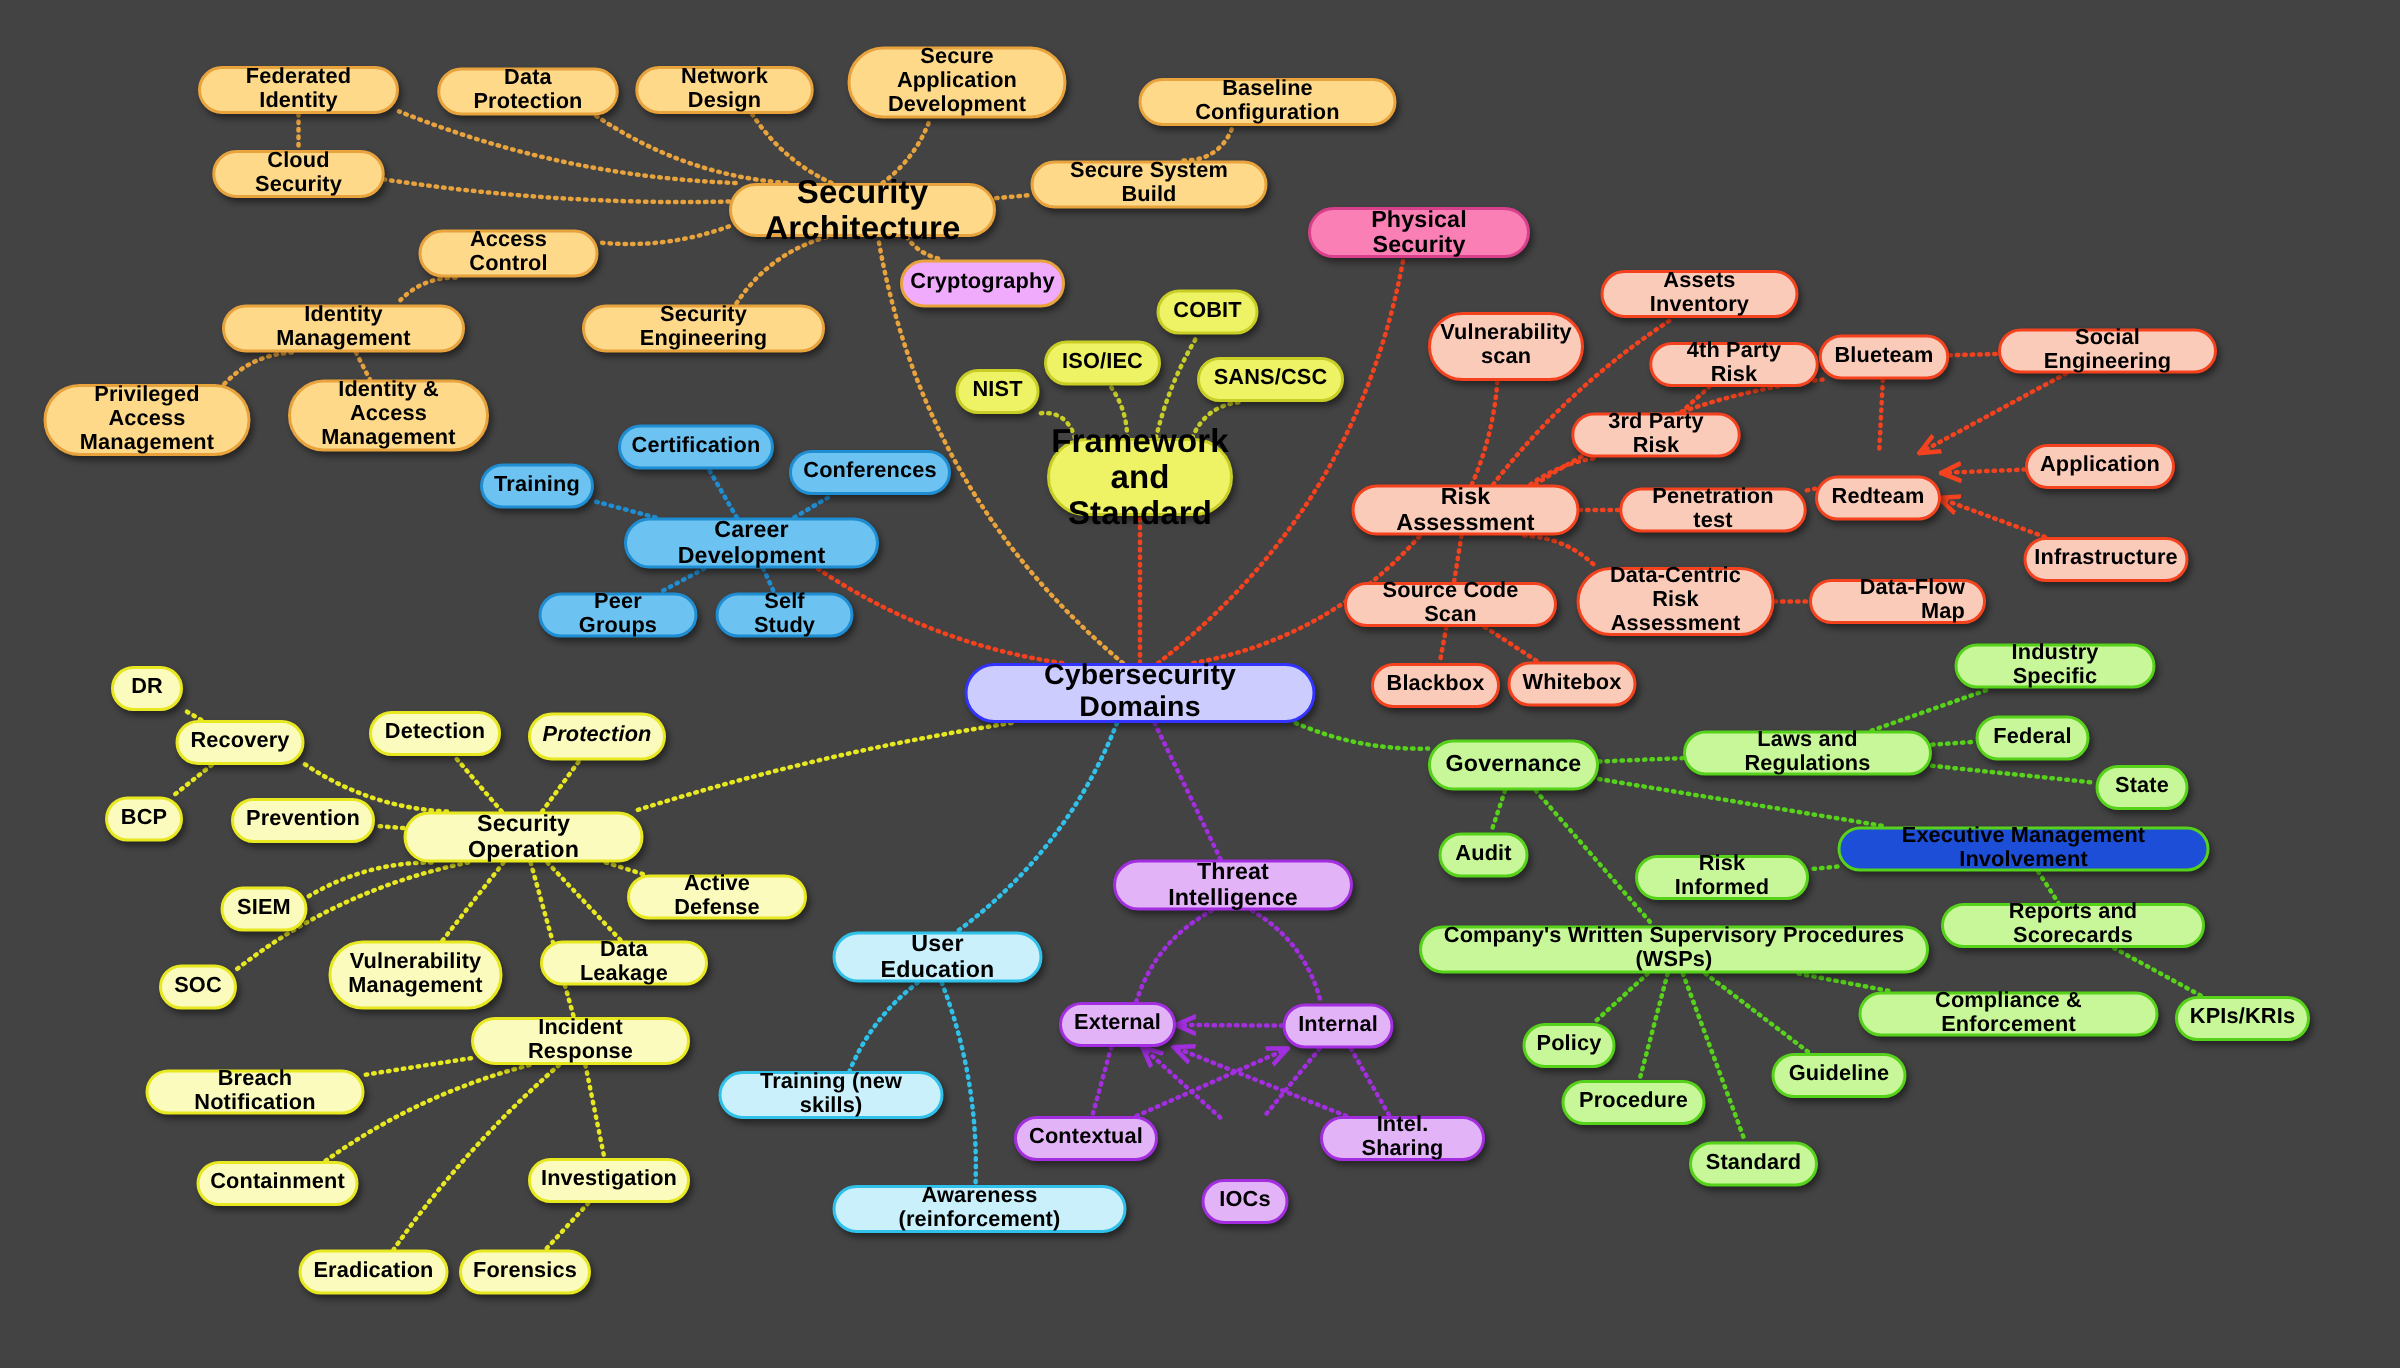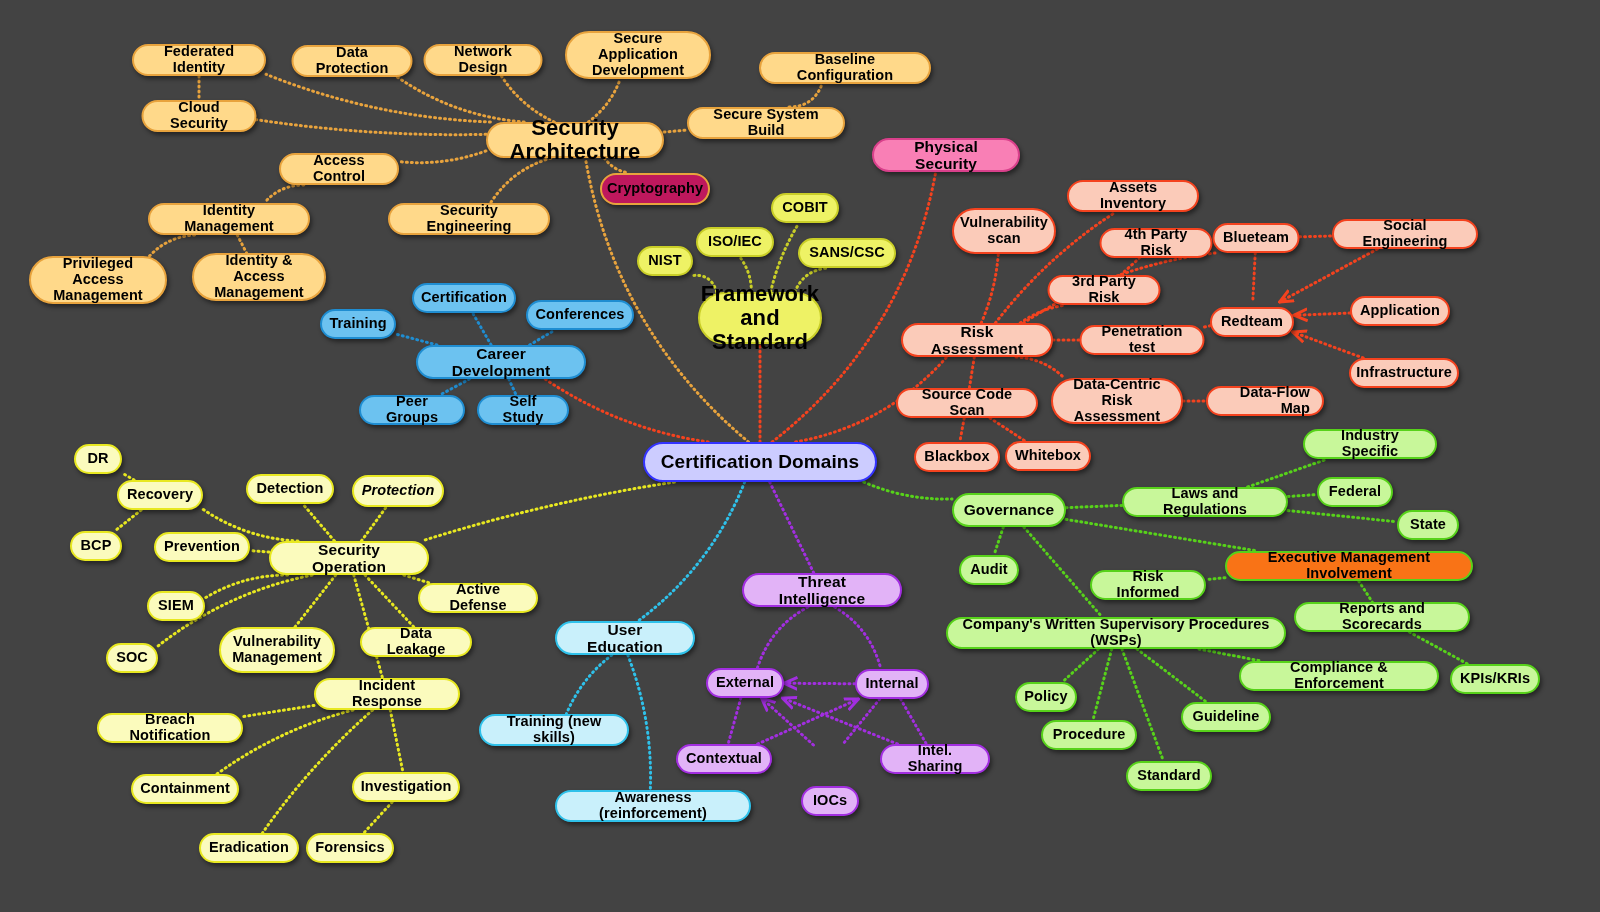--- a/index.html
+++ b/index.html
@@ -117,53 +117,53 @@
       <path d="M1136.952380952381,649 Q1171.654761904762,675.5 1206.357142857143,702" fill="none" stroke="#57d21a" stroke-width="3" stroke-linecap="round" stroke-dasharray="1 4"></path>
       <path d="M1377.3493975903614,249 Q1328.5,275.5 1279.6506024096386,302" fill="none" stroke="#f4421e" stroke-width="3" stroke-linecap="round" stroke-dasharray="1 4" marker-end="url(#ah-f4421e)"></path>
       <path d="M1350,313.02702702702703 Q1322,314.1621621621622 1294,315.2972972972973" fill="none" stroke="#f4421e" stroke-width="3" stroke-linecap="round" stroke-dasharray="1 4" marker-end="url(#ah-f4421e)"></path>
       <path d="M1363.2857142857142,358 Q1328,345 1292.7142857142858,332" fill="none" stroke="#f4421e" stroke-width="3" stroke-linecap="round" stroke-dasharray="1 4" marker-end="url(#ah-f4421e)"></path>
       <path d="M813.4415584415584,745 Q787.5,721.5 761.5584415584416,698" fill="none" stroke="#a22ee0" stroke-width="3" stroke-linecap="round" stroke-dasharray="1 4" marker-end="url(#ah-a22ee0)"></path>
       <path d="M897.5,744 Q840,721 782.5,698" fill="none" stroke="#a22ee0" stroke-width="3" stroke-linecap="round" stroke-dasharray="1 4" marker-end="url(#ah-a22ee0)"></path>
       <path d="M757.6,744 Q808,721.5 858.4,699" fill="none" stroke="#a22ee0" stroke-width="3" stroke-linecap="round" stroke-dasharray="1 4" marker-end="url(#ah-a22ee0)"></path>
       <path d="M855,683.7482993197278 Q819.5,683.5068027210884 784,683.265306122449" fill="none" stroke="#a22ee0" stroke-width="3" stroke-linecap="round" stroke-dasharray="1 4" marker-end="url(#ah-a22ee0)"></path>
     </svg>
   <div id="nodes">
-      <div class="node n-xl" style="left: 760px; top: 462px; width: 234px; height: 40px; background: rgb(204, 204, 255); border-color: rgb(51, 51, 255);">Certification Domains</div>
+      <div class="node n-xl" style="left: 760px; top: 462px; width: 234px; height: 40px; background: rgb(204, 204, 255); border-color: rgb(51, 51, 255);">Cybersecurity Domains</div>
       <div class="node n-sm" style="left: 199px; top: 60px; width: 134px; height: 32px; background: rgb(255, 217, 138); border-color: rgb(232, 163, 61);">Federated Identity</div>
       <div class="node n-sm" style="left: 199px; top: 116px; width: 115px; height: 32px; background: rgb(255, 217, 138); border-color: rgb(232, 163, 61);">Cloud Security</div>
       <div class="node n-sm" style="left: 352px; top: 61px; width: 121px; height: 32px; background: rgb(255, 217, 138); border-color: rgb(232, 163, 61);">Data Protection</div>
       <div class="node n-sm" style="left: 483px; top: 60px; width: 119px; height: 32px; background: rgb(255, 217, 138); border-color: rgb(232, 163, 61);">Network Design</div>
       <div class="node n-sm" style="left: 638px; top: 55px; width: 146px; height: 48px; background: rgb(255, 217, 138); border-color: rgb(232, 163, 61);">Secure Application
 Development</div>
       <div class="node n-sm" style="left: 845px; top: 68px; width: 172px; height: 32px; background: rgb(255, 217, 138); border-color: rgb(232, 163, 61);">Baseline Configuration</div>
       <div class="node n-sm" style="left: 766px; top: 123px; width: 158px; height: 32px; background: rgb(255, 217, 138); border-color: rgb(232, 163, 61);">Secure System Build</div>
       <div class="node n-lg" style="left: 575px; top: 140px; width: 178px; height: 36px; background: rgb(255, 217, 138); border-color: rgb(232, 163, 61);">Security Architecture</div>
       <div class="node n-sm" style="left: 339px; top: 169px; width: 120px; height: 32px; background: rgb(255, 217, 138); border-color: rgb(232, 163, 61);">Access Control</div>
       <div class="node n-sm" style="left: 229px; top: 219px; width: 162px; height: 32px; background: rgb(255, 217, 138); border-color: rgb(232, 163, 61);">Identity Management</div>
       <div class="node n-sm" style="left: 98px; top: 280px; width: 138px; height: 48px; background: rgb(255, 217, 138); border-color: rgb(232, 163, 61);">Privileged Access
 Management</div>
       <div class="node n-sm" style="left: 259px; top: 277px; width: 134px; height: 48px; background: rgb(255, 217, 138); border-color: rgb(232, 163, 61);">Identity &amp; Access
 Management</div>
       <div class="node n-sm" style="left: 469px; top: 219px; width: 162px; height: 32px; background: rgb(255, 217, 138); border-color: rgb(232, 163, 61);">Security Engineering</div>
-      <div class="node n-sm" style="left: 655px; top: 189px; width: 110px; height: 32px; background: #be185d; border-color: rgb(232, 163, 61);">Cryptography</div>
+      <div class="node n-sm" style="left: 655px; top: 189px; width: 110px; height: 32px; background: #f0abfc; border-color: rgb(232, 163, 61);">Cryptography</div>
       <div class="node n-sm" style="left: 665px; top: 261px; width: 56px; height: 30px; background: rgb(238, 242, 101); border-color: rgb(201, 206, 39);">NIST</div>
       <div class="node n-sm" style="left: 735px; top: 242px; width: 78px; height: 30px; background: rgb(238, 242, 101); border-color: rgb(201, 206, 39);">ISO/IEC</div>
       <div class="node n-sm" style="left: 805px; top: 208px; width: 68px; height: 30px; background: rgb(238, 242, 101); border-color: rgb(201, 206, 39);">COBIT</div>
       <div class="node n-sm" style="left: 847px; top: 253px; width: 98px; height: 30px; background: rgb(238, 242, 101); border-color: rgb(201, 206, 39);">SANS/CSC</div>
       <div class="node n-lg" style="left: 760px; top: 318px; width: 124px; height: 52px; background: rgb(238, 242, 101); border-color: rgb(201, 206, 39);">Framework
 and Standard</div>
       <div class="node n-md" style="left: 946px; top: 155px; width: 148px; height: 34px; background: rgb(249, 127, 181); border-color: rgb(217, 64, 139);">Physical Security</div>
       <div class="node n-sm" style="left: 1004px; top: 231px; width: 104px; height: 46px; background: rgb(251, 203, 185); border-color: rgb(244, 66, 30);">Vulnerability
 scan</div>
       <div class="node n-sm" style="left: 1133px; top: 196px; width: 132px; height: 32px; background: rgb(251, 203, 185); border-color: rgb(244, 66, 30);">Assets Inventory</div>
       <div class="node n-sm" style="left: 1156px; top: 243px; width: 113px; height: 30px; background: rgb(251, 203, 185); border-color: rgb(244, 66, 30);">4th Party Risk</div>
       <div class="node n-sm" style="left: 1104px; top: 290px; width: 113px; height: 30px; background: rgb(251, 203, 185); border-color: rgb(244, 66, 30);">3rd Party Risk</div>
       <div class="node n-sm" style="left: 1256px; top: 238px; width: 87px; height: 30px; background: rgb(251, 203, 185); border-color: rgb(244, 66, 30);">Blueteam</div>
       <div class="node n-sm" style="left: 1405px; top: 234px; width: 146px; height: 30px; background: rgb(251, 203, 185); border-color: rgb(244, 66, 30);">Social Engineering</div>
-      <div class="node n-sm" style="left: 1252px; top: 322px; width: 84px; height: 30px; background: rgb(251, 203, 185); border-color: rgb(244, 66, 30);">Redteam</div>
+      <div class="node n-sm" style="left: 1252px; top: 332px; width: 84px; height: 30px; background: rgb(251, 203, 185); border-color: rgb(244, 66, 30);">Redteam</div>
       <div class="node n-sm" style="left: 1400px; top: 311px; width: 100px; height: 30px; background: rgb(251, 203, 185); border-color: rgb(244, 66, 30);">Application</div>
       <div class="node n-sm" style="left: 1404px; top: 373px; width: 110px; height: 30px; background: rgb(251, 203, 185); border-color: rgb(244, 66, 30);">Infrastructure</div>
       <div class="node n-md" style="left: 977px; top: 340px; width: 152px; height: 34px; background: rgb(251, 203, 185); border-color: rgb(244, 66, 30);">Risk Assessment</div>
       <div class="node n-sm" style="left: 1142px; top: 340px; width: 125px; height: 30px; background: rgb(251, 203, 185); border-color: rgb(244, 66, 30);">Penetration test</div>
       <div class="node n-sm" style="left: 967px; top: 403px; width: 142px; height: 30px; background: rgb(251, 203, 185); border-color: rgb(244, 66, 30);">Source Code Scan</div>
       <div class="node n-sm" style="left: 1117px; top: 401px; width: 132px; height: 46px; background: rgb(251, 203, 185); border-color: rgb(244, 66, 30);">Data-Centric Risk
 Assessment</div>
       <div class="node n-sm" style="left: 1265px; top: 401px; width: 118px; height: 30px; background: rgb(251, 203, 185); border-color: rgb(244, 66, 30); text-align: right;">Data-Flow Map</div>
       <div class="node n-sm" style="left: 957px; top: 457px; width: 86px; height: 30px; background: rgb(251, 203, 185); border-color: rgb(244, 66, 30);">Blackbox</div>
       <div class="node n-sm" style="left: 1048px; top: 456px; width: 86px; height: 30px; background: rgb(251, 203, 185); border-color: rgb(244, 66, 30);">Whitebox</div>
@@ -201,21 +201,21 @@
       <div class="node n-sm" style="left: 724px; top: 759px; width: 96px; height: 30px; background: rgb(226, 179, 247); border-color: rgb(162, 46, 224);">Contextual</div>
       <div class="node n-sm" style="left: 830px; top: 760px; width: 58px; height: 30px; background: rgb(226, 179, 247); border-color: rgb(162, 46, 224); margin-top: 41px;">IOCs</div>
       <div class="node n-sm" style="left: 935px; top: 759px; width: 110px; height: 30px; background: rgb(226, 179, 247); border-color: rgb(162, 46, 224);">Intel. Sharing</div>
       <div class="node n-md" style="left: 1009px; top: 510px; width: 114px; height: 34px; background: rgb(200, 247, 154); border-color: rgb(87, 210, 26);">Governance</div>
       <div class="node n-sm" style="left: 1205px; top: 502px; width: 166px; height: 30px; background: rgb(200, 247, 154); border-color: rgb(87, 210, 26);">Laws and Regulations</div>
       <div class="node n-sm" style="left: 1370px; top: 444px; width: 134px; height: 30px; background: rgb(200, 247, 154); border-color: rgb(87, 210, 26);">Industry Specific</div>
       <div class="node n-sm" style="left: 1355px; top: 492px; width: 76px; height: 30px; background: rgb(200, 247, 154); border-color: rgb(87, 210, 26);">Federal</div>
       <div class="node n-sm" style="left: 1428px; top: 525px; width: 62px; height: 30px; background: rgb(200, 247, 154); border-color: rgb(87, 210, 26);">State</div>
       <div class="node n-sm" style="left: 989px; top: 570px; width: 60px; height: 30px; background: rgb(200, 247, 154); border-color: rgb(87, 210, 26);">Audit</div>
       <div class="node n-sm" style="left: 1148px; top: 585px; width: 116px; height: 30px; background: rgb(200, 247, 154); border-color: rgb(87, 210, 26);">Risk Informed</div>
-      <div class="node n-sm" style="left: 1349px; top: 566px; width: 248px; height: 30px; background: #f97316; border-color: rgb(87, 210, 26);">Executive Management Involvement</div>
+      <div class="node n-sm" style="left: 1349px; top: 566px; width: 248px; height: 30px; background: #1d4ed8; border-color: rgb(87, 210, 26);">Executive Management Involvement</div>
       <div class="node n-sm" style="left: 1382px; top: 617px; width: 176px; height: 30px; background: rgb(200, 247, 154); border-color: rgb(87, 210, 26);">Reports and Scorecards</div>
       <div class="node n-sm" style="left: 1495px; top: 679px; width: 90px; height: 30px; background: rgb(200, 247, 154); border-color: rgb(87, 210, 26);">KPIs/KRIs</div>
       <div class="node n-sm" style="left: 1339px; top: 676px; width: 200px; height: 30px; background: rgb(200, 247, 154); border-color: rgb(87, 210, 26);">Compliance &amp; Enforcement</div>
       <div class="node n-sm" style="left: 1116px; top: 633px; width: 340px; height: 32px; background: rgb(200, 247, 154); border-color: rgb(87, 210, 26);">Company's Written Supervisory Procedures (WSPs)</div>
       <div class="node n-sm" style="left: 1046px; top: 697px; width: 62px; height: 30px; background: rgb(200, 247, 154); border-color: rgb(87, 210, 26);">Policy</div>
       <div class="node n-sm" style="left: 1089px; top: 735px; width: 96px; height: 30px; background: rgb(200, 247, 154); border-color: rgb(87, 210, 26);">Procedure</div>
       <div class="node n-sm" style="left: 1169px; top: 776px; width: 86px; height: 30px; background: rgb(200, 247, 154); border-color: rgb(87, 210, 26);">Standard</div>
       <div class="node n-sm" style="left: 1226px; top: 717px; width: 90px; height: 30px; background: rgb(200, 247, 154); border-color: rgb(87, 210, 26);">Guideline</div>
     </div>
 </div>

